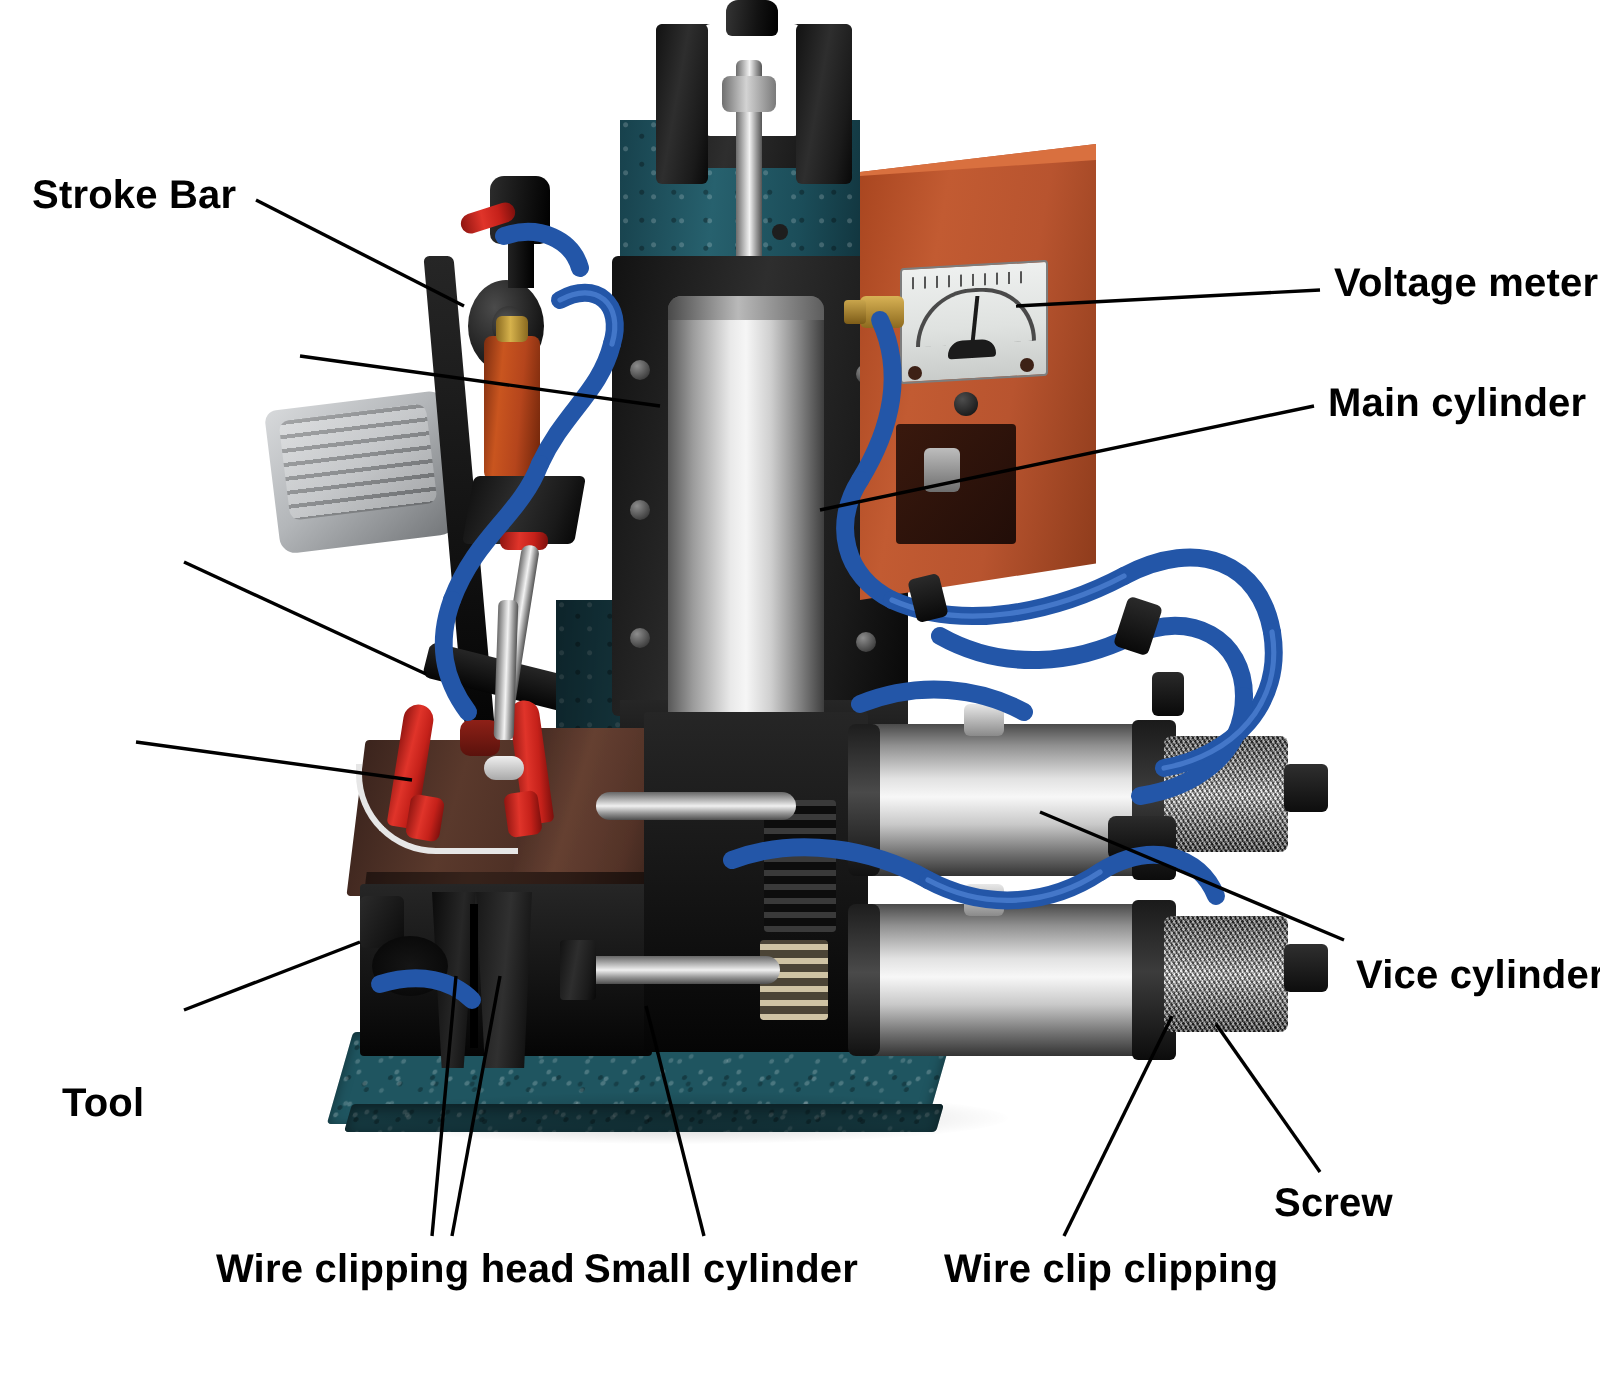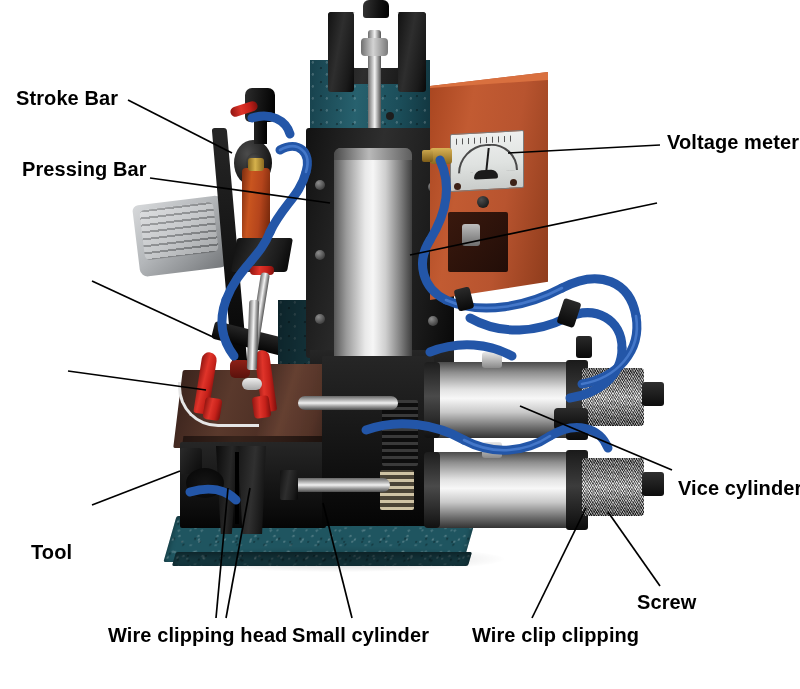--- a/index.html
+++ b/index.html
@@ -309,22 +309,22 @@
       <line x1="672" y1="470" x2="520" y2="406"></line>
       <line x1="660" y1="586" x2="608" y2="512"></line>
       <line x1="216" y1="618" x2="228" y2="488"></line>
       <line x1="226" y1="618" x2="250" y2="488"></line>
       <line x1="352" y1="618" x2="323" y2="503"></line>
       <line x1="532" y1="618" x2="586" y2="508"></line>
     </g>
   </svg>
 
   <div class="label" style="left:16px;top:88px;">Stroke Bar</div>
-  <div class="label" style="left:22px;top:159px;">Pressing Bar</div>
   <div class="label" style="left:31px;top:502px;margin-top:40px;">Tool</div>
   <div class="label" style="left:667px;top:132px;">Voltage meter</div>
+  <div class="label" style="left:664px;top:192px;">Main cylinder</div>
   <div class="label" style="left:678px;top:478px;">Vice cylinder</div>
   <div class="label" style="left:637px;top:592px;">Screw</div>
   <div class="label" style="left:292px;top:625px;">Small cylinder</div>
   <div class="label" style="left:108px;top:625px;">Wire clipping head</div>
   <div class="label" style="left:472px;top:625px;">Wire clip clipping</div>
 
 </div>
 
 </body></html>

